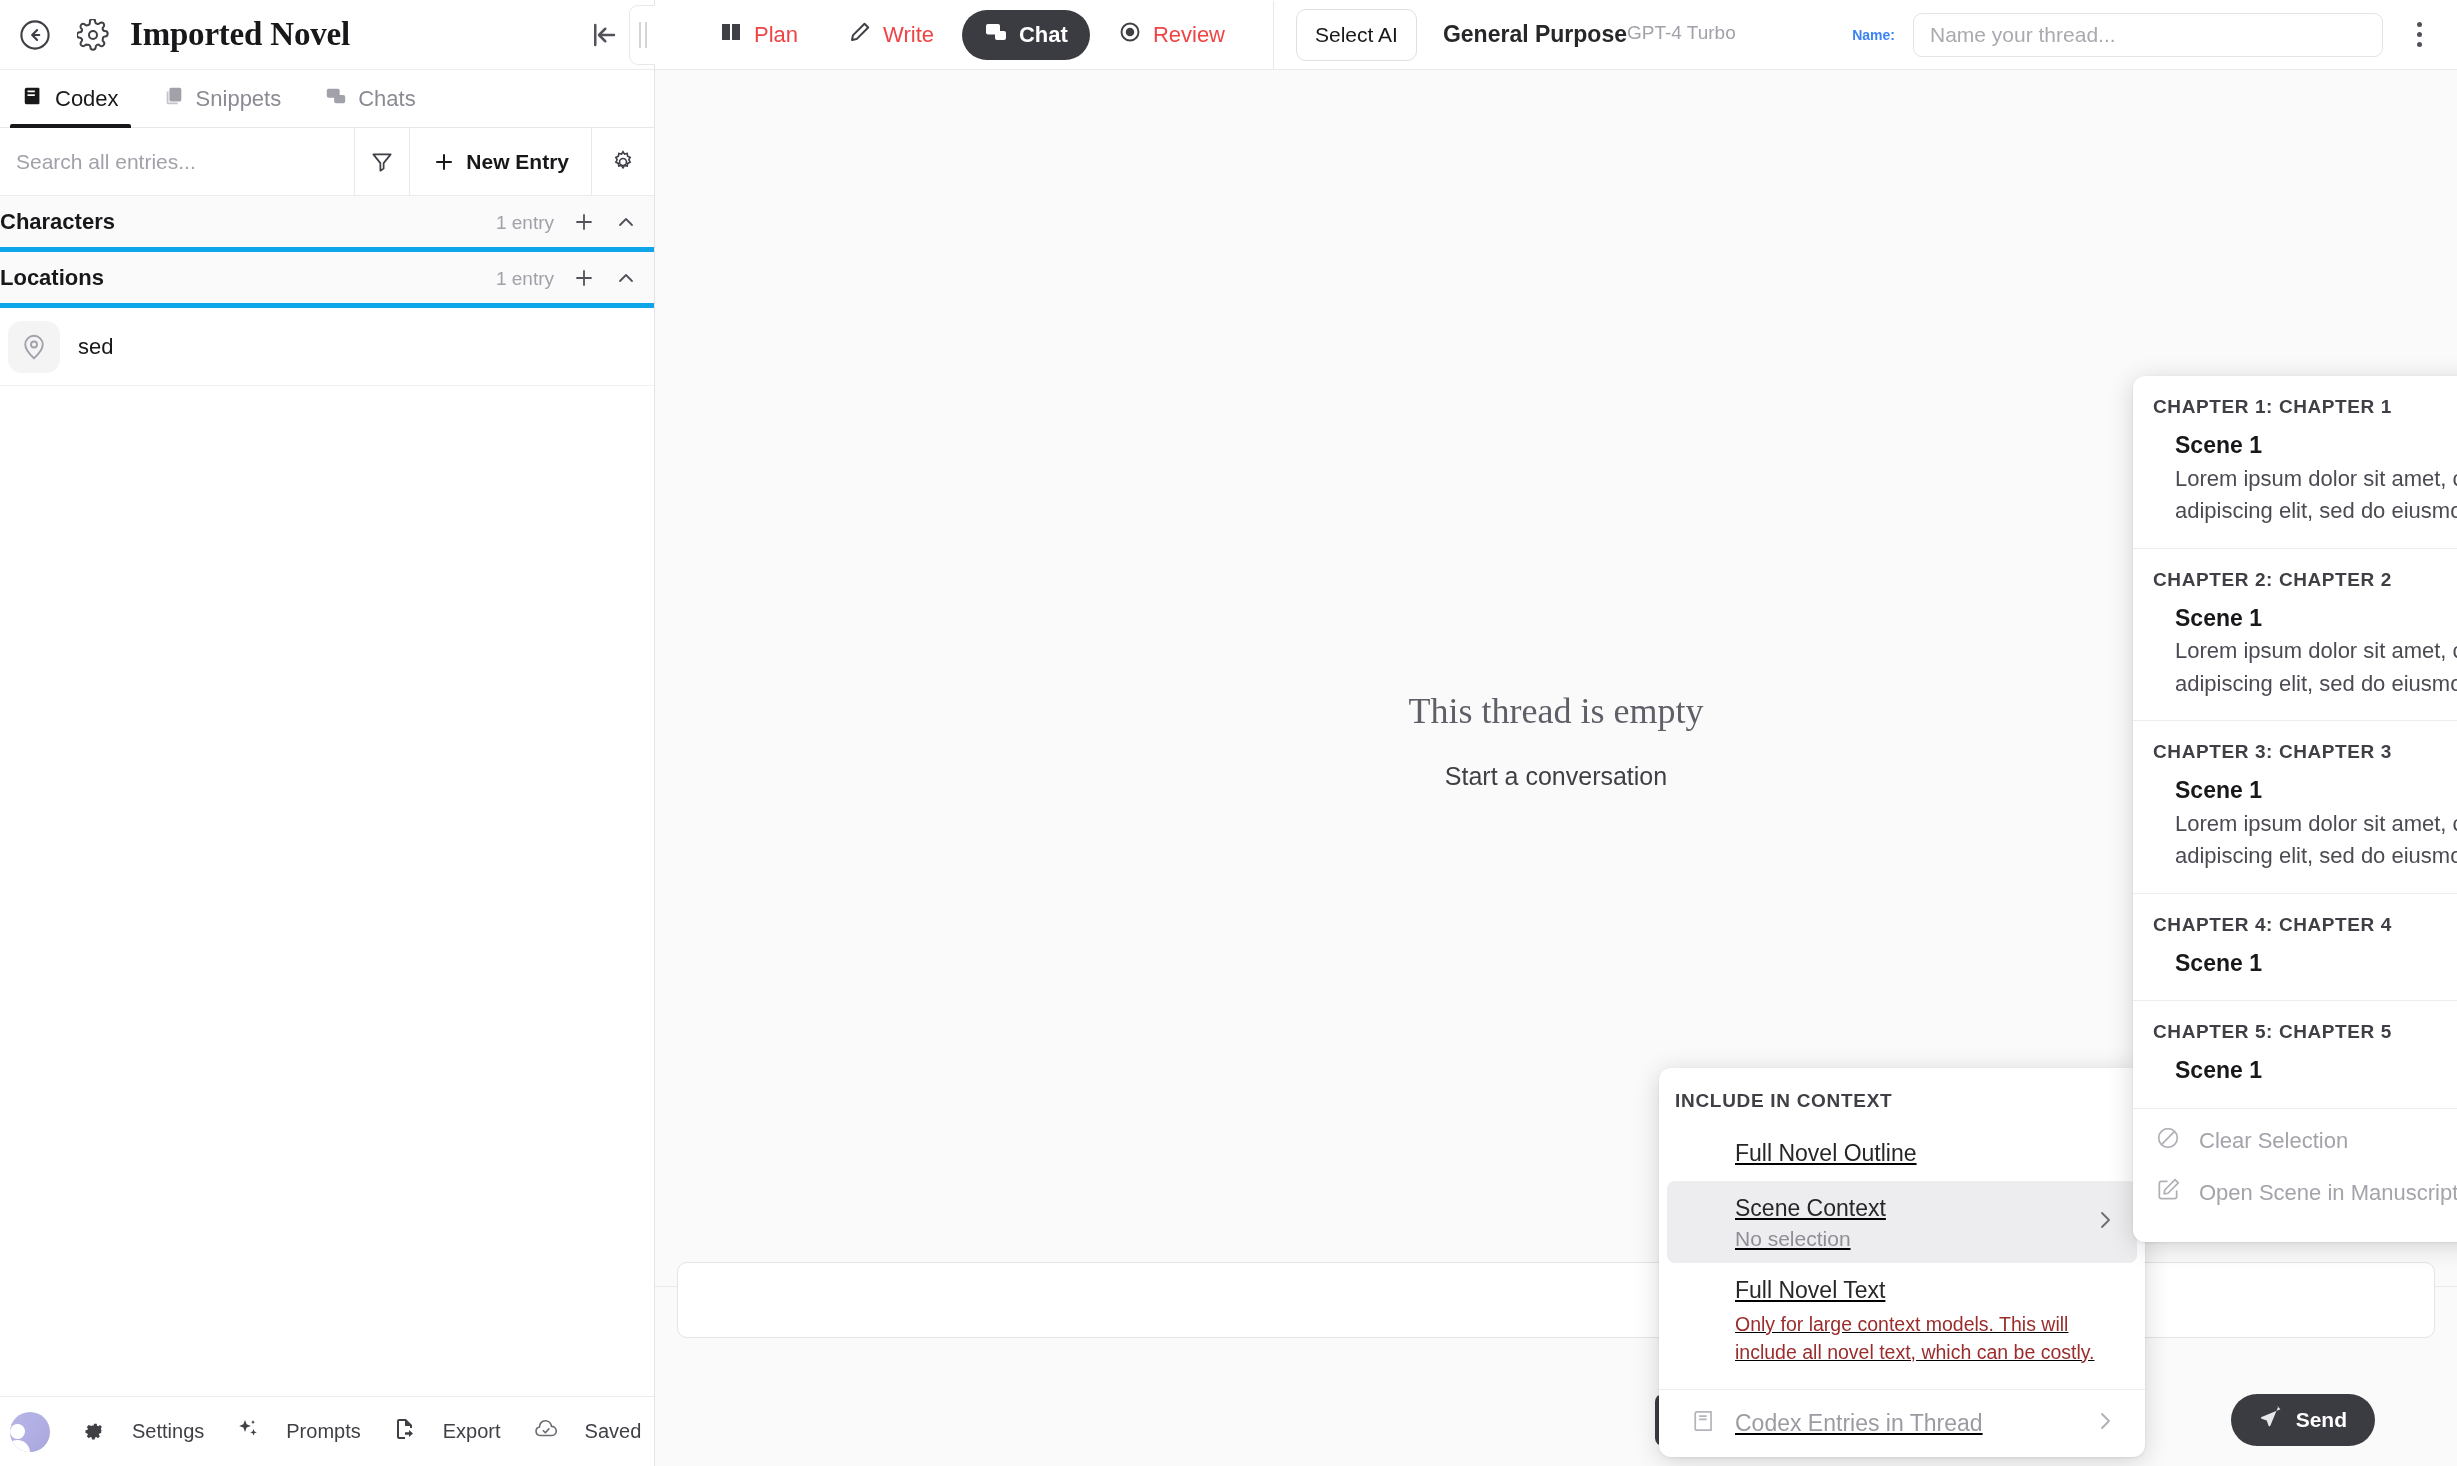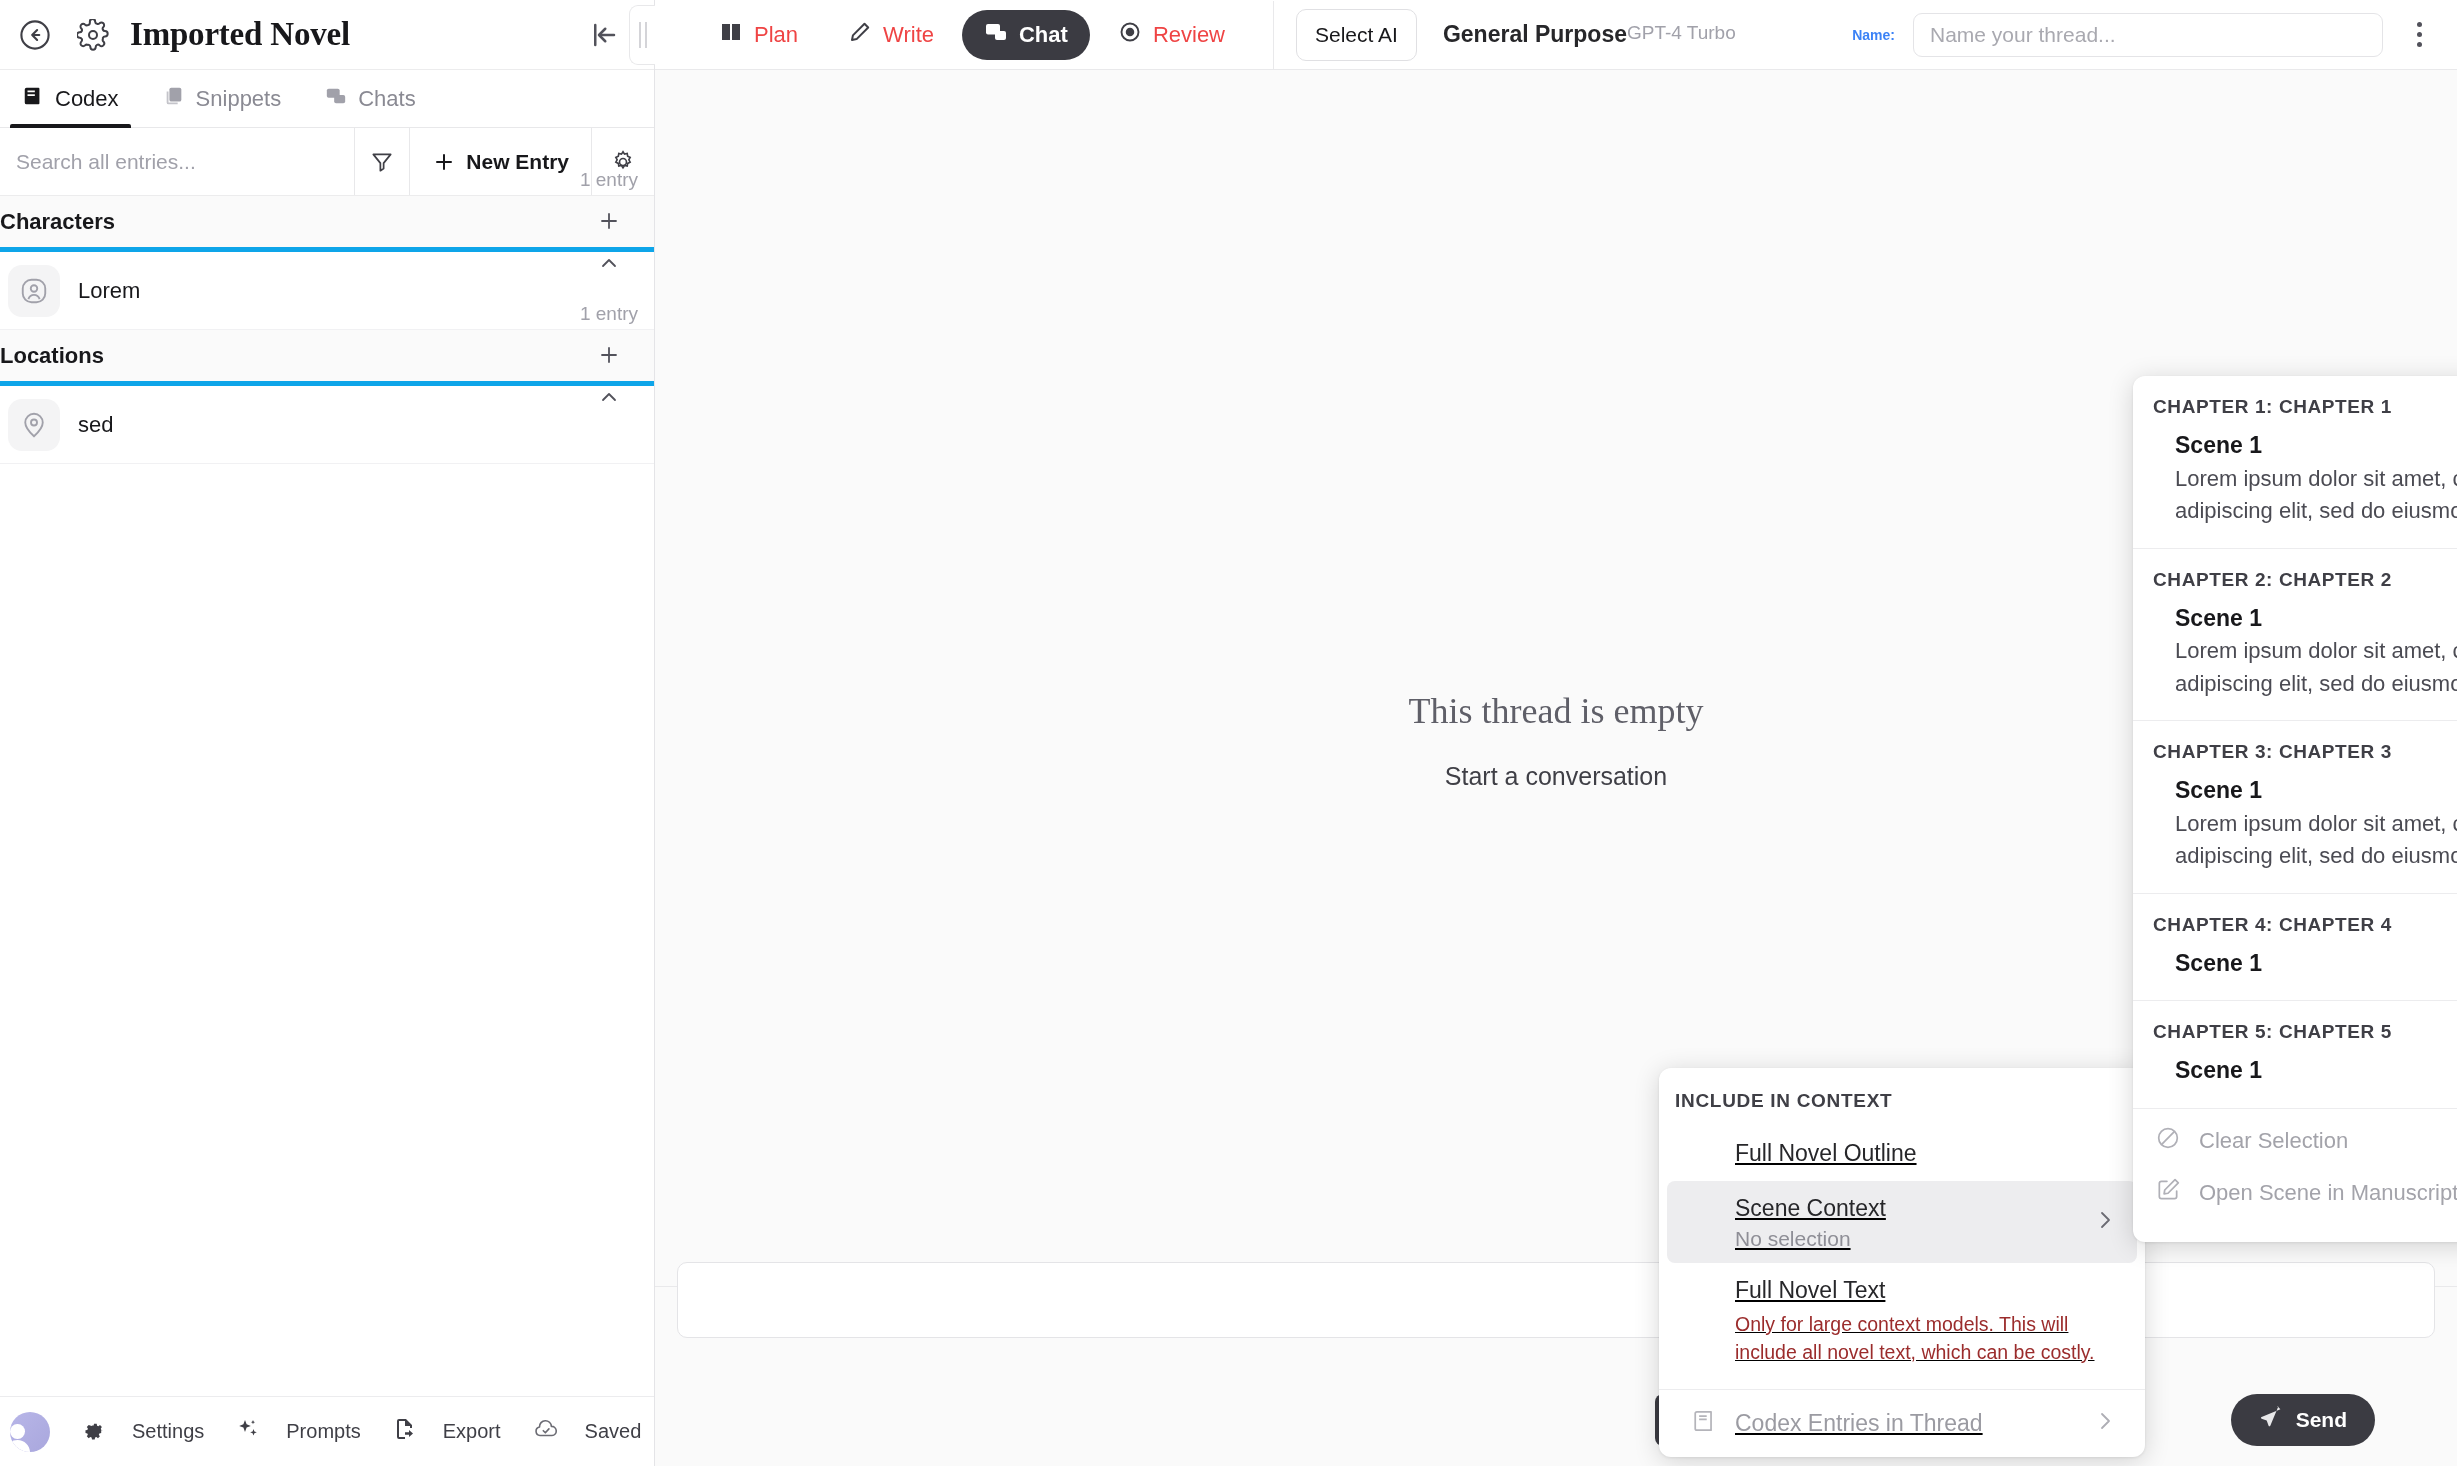--- a/index.html
+++ b/index.html
@@ -89,21 +89,21 @@
     width: 62px; height: 100%; display:flex; align-items:center; justify-content:center;
     cursor:pointer; color:#3f3f46;
   }
 
   .group-header {
     display: flex; align-items: center; height: 56px;
     padding: 0 16px 0 0; background: #fafafa;
     border-bottom: 5px solid #0ea5e9;
   }
   .group-title { font-size: 22px; font-weight: 700; color: #18181b; }
-  .group-right { margin-left: auto; display: flex; align-items: center; gap: 18px; flex-direction: column; }
+  .group-right { margin-left: auto; display: flex; align-items: flex-end; gap: 18px; }
   .group-count { font-size: 19px; color: #a1a1aa; }
   .group-icon { color: #52525b; cursor: pointer; display:flex; align-items:center; }
 
   .entry-row {
     display: flex; align-items: center; gap: 18px;
     height: 78px; padding: 0 0 0 8px; cursor: pointer;
     border-bottom: 1px solid #f1f1f3;
   }
   .entry-avatar {
     width: 52px; height: 52px; border-radius: 14px; background: #f4f4f5;
@@ -354,30 +354,20 @@
               <path d="M12 5v14M5 12h14"></path>
             </svg>
         </span>
         <span class="group-icon">
           <svg width="24" height="24" viewBox="0 0 24 24" fill="none" stroke="#52525b" stroke-width="1.8" stroke-linecap="round" stroke-linejoin="round">
               <path d="M6 15l6-6 6 6"></path>
             </svg>
         </span>
       </div>
     </div>
-    <div class="entry-row">
-      <div class="entry-avatar">
-        <svg width="30" height="30" viewBox="0 0 24 24" fill="none" stroke="#a1a1aa" stroke-width="1.5">
-          <rect x="3" y="3" width="18" height="18" rx="7"></rect>
-            <circle cx="12" cy="10" r="2.6"></circle>
-            <path d="M7.5 18.5c.8-2.3 2.5-3.4 4.5-3.4s3.7 1.1 4.5 3.4"></path>
-        </svg>
-      </div>
-      <div class="entry-name">Lorem</div>
-    </div>
 
     <div class="group-header">
       <div class="group-title">Locations</div>
       <div class="group-right">
         <span class="group-count">1 entry</span>
         <span class="group-icon">
           <svg width="24" height="24" viewBox="0 0 24 24" fill="none" stroke="#52525b" stroke-width="1.8" stroke-linecap="round">
               <path d="M12 5v14M5 12h14"></path>
             </svg>
         </span>

